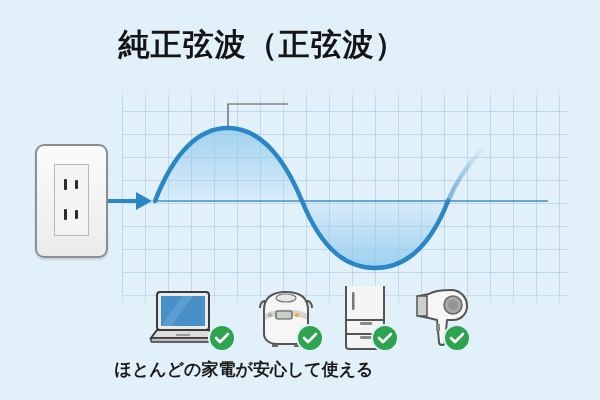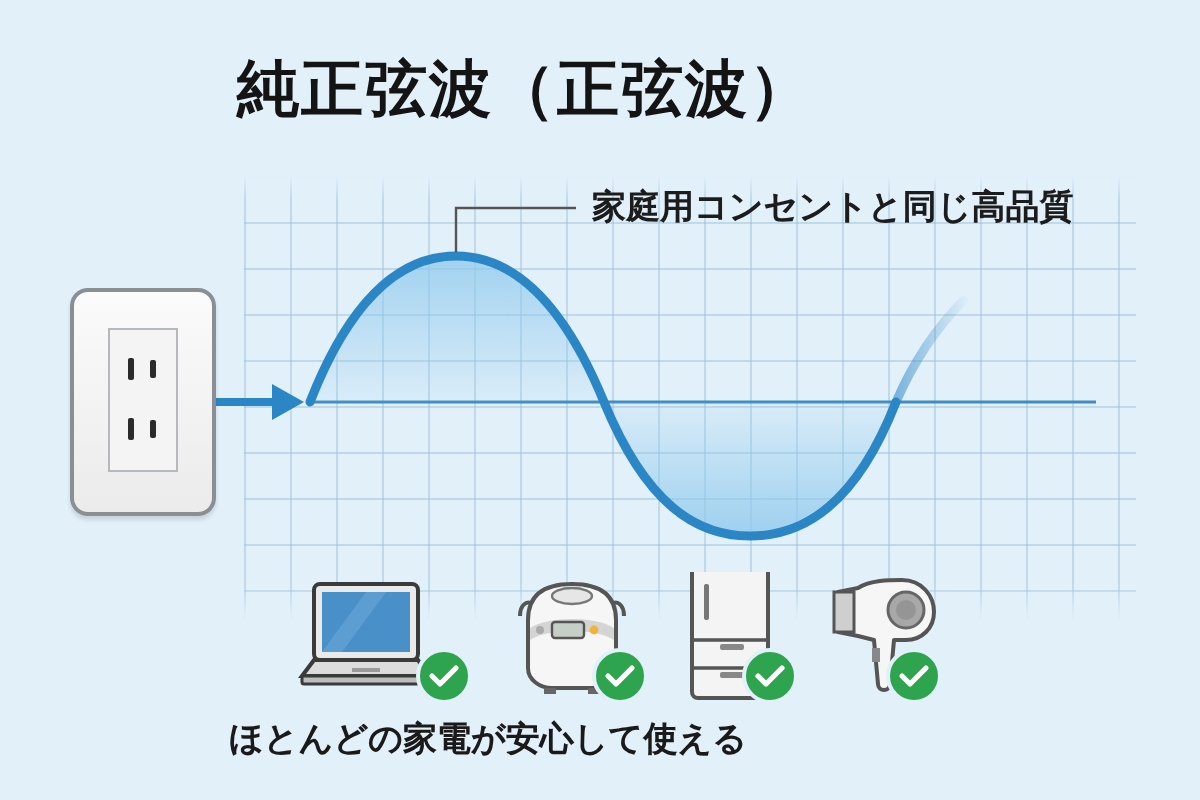--- a/index.html
+++ b/index.html
@@ -84,21 +84,20 @@
   <path d="M155,201 C175,150 200,128 228,128 C256,128 281,150 302,201 C323,252 348,268 375,268 C402,268 428,252 448,201" fill="none" stroke="#2b86c5" stroke-width="4.5" stroke-linecap="round"></path>
   <path d="M448,201 C458,178 470,162 482,150" fill="none" stroke="url(#fadeStroke)" stroke-width="4.5" stroke-linecap="round"></path>
 
   <line x1="105" y1="201" x2="140" y2="201" stroke="#2b86c5" stroke-width="4"></line>
   <polygon points="136,192 152,201 136,210" fill="#2b86c5"></polygon>
 
   <polyline points="228,126 228,104 288,104" fill="none" stroke="#555" stroke-width="1.2"></polyline>
 </svg>
 
 <div class="callout">
-  <div>家庭用コンセントと同じ高品質</div>
 </div>
 
 <div class="outlet">
   <div class="outlet-plate">
     <div class="socket" style="top:12px;">
       <div class="slot" style="left:4px;"></div>
       <div class="slot" style="left:15px; width:2.5px; height:9px; top:3px;"></div>
     </div>
     <div class="socket" style="top:42px;">
       <div class="slot" style="left:4px;"></div>

